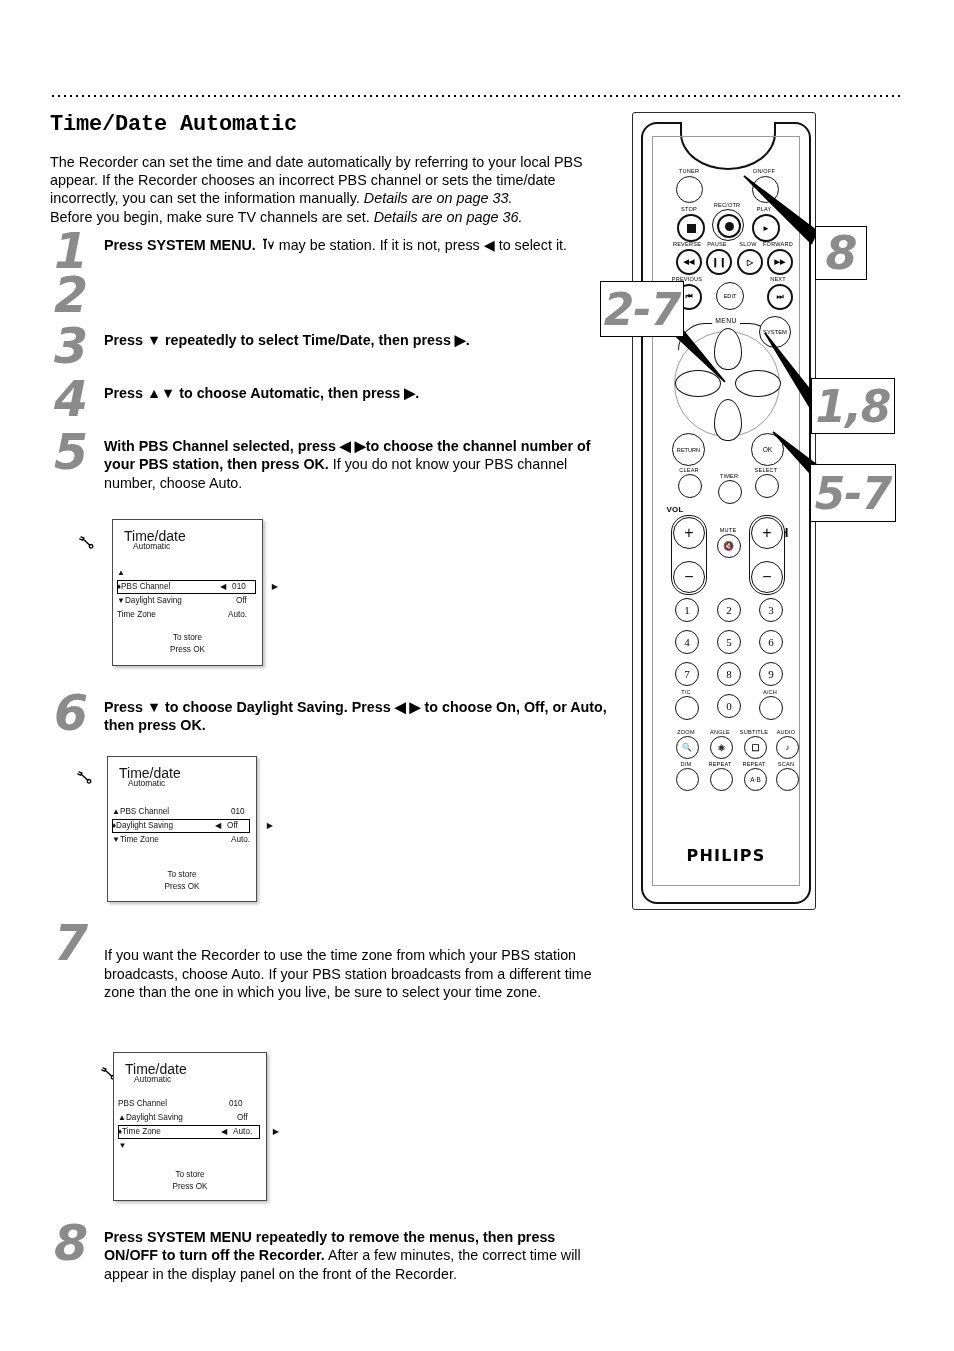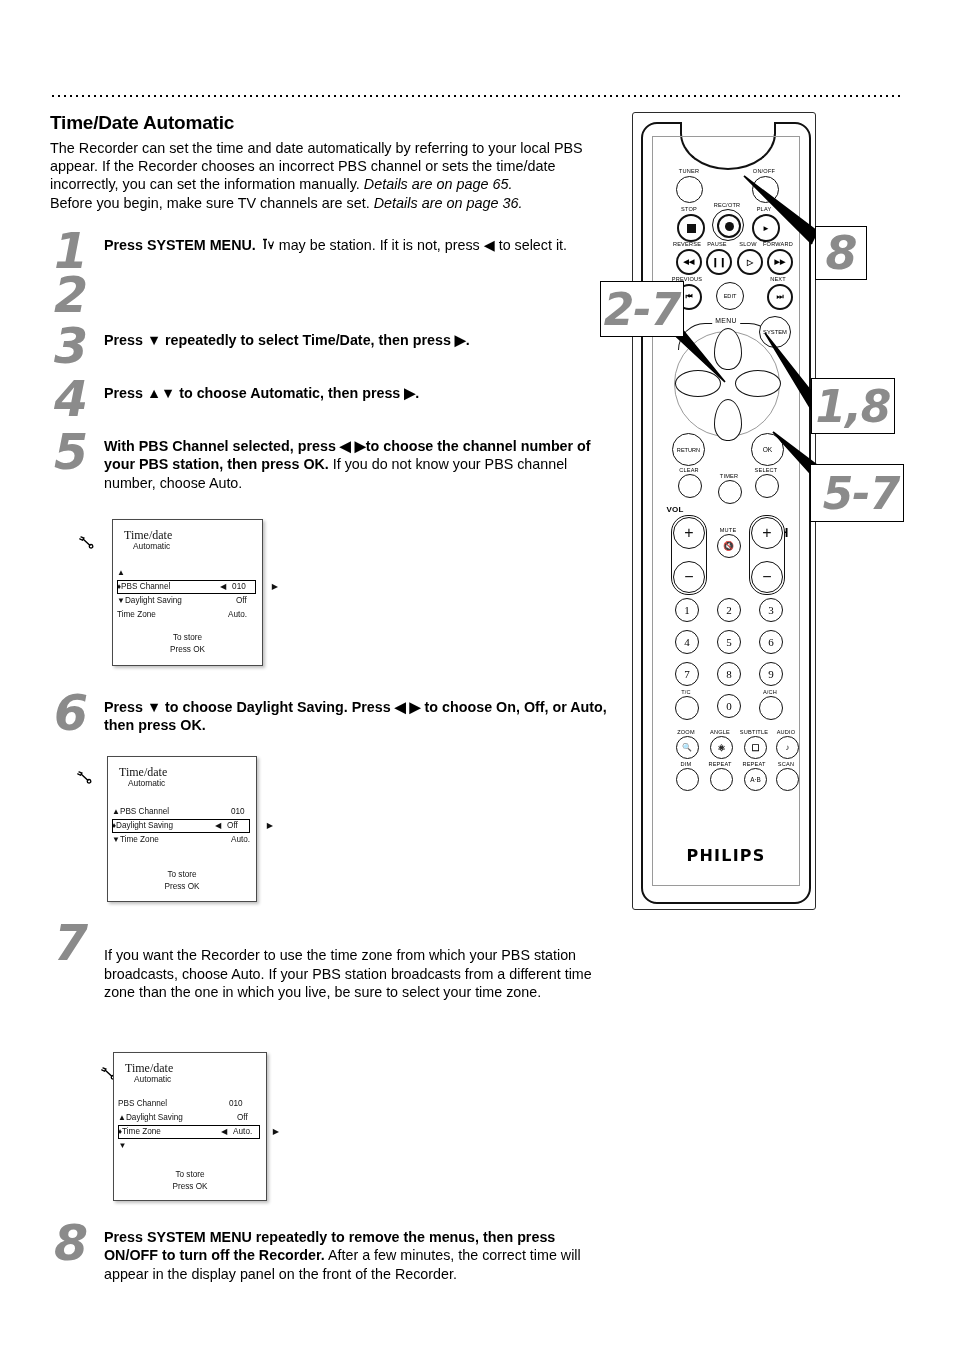--- a/index.html
+++ b/index.html
@@ -20,22 +20,22 @@
   .page-title .num{margin-right:10px;}
   .dotrule{
     position:absolute;left:50px;top:94px;width:852px;height:4px;
     background-image:radial-gradient(circle, #000 1.1px, transparent 1.3px);
     background-size:6px 4px;background-repeat:repeat-x;
   }
 
   
   .left{position:absolute;left:50px;top:112px;width:560px;}
   .sec-title{
-    font-family:Liberation Sans, sans-serif;
-    font-size:19px;font-weight:bold;margin:0 0 5px 0;letter-spacing:-0.2px;
+    font-family:Liberation Mono, monospace;
+    font-size:22px;font-weight:bold;margin:0 0 16px 0;letter-spacing:-0.2px;
   }
   .intro{font-size:14.4px;line-height:18.2px;margin:0;}
   .intro i{font-style:italic;}
 
   
   .steps{position:absolute;left:50px;top:236px;width:560px;}
   .step{position:relative;display:block;}
   .step .num{
     position:absolute;left:4px;top:-9px;
     font-family:"DejaVu Sans", sans-serif;
@@ -44,21 +44,21 @@
   }
   .step .body{margin-left:54px;font-size:14.3px;line-height:18.4px;}
   .step .body b{font-weight:bold;}
 
   
   .osd{
     position:absolute;border:1px solid #4a4a4a;background:#fff;
     box-shadow:2px 2px 3px rgba(0,0,0,.25);
     font-size:8.2px;color:#111;
   }
-  .osd .hdr1{position:absolute;left:11px;top:8px;font-size:12px;font-family:Liberation Serif, serif;}
+  .osd .hdr1{position:absolute;left:11px;top:8px;font-size:14px;}
   .osd .hdr2{position:absolute;left:20px;top:21px;font-size:8.4px;}
   .osd .rows{position:absolute;left:4px;right:6px;top:46px;}
   .osd .row{
     position:relative;height:14px;line-height:14px;
     display:flex;align-items:center;
   }
   .osd .row .mk{width:16px;text-align:center;font-size:8px;}
   .osd .row .lbl{flex:0 0 auto;width:95px;font-size:8.2px;}
   .osd .row .valwrap{
     flex:1 1 auto;display:flex;align-items:center;
@@ -160,21 +160,21 @@
 </head>
 <body>
 
 <div class="page">
 
   <div class="dotrule"></div>
 
   <div class="left">
     <div class="sec-title">Time/Date Automatic</div>
     <p class="intro">
-      <span>The Recorder can set the time and date automatically by referring to your local PBS appear. If the Recorder chooses an incorrect PBS channel or sets the time/date incorrectly, you can set the information manually. </span><i>Details are on page 65.</i><br>
+      <span>The Recorder can set the time and date automatically by referring to your local PBS appear. If the Recorder chooses an incorrect PBS channel or sets the time/date incorrectly, you can set the information manually. </span><i>Details are on page 33.</i><br>
       <span>Before you begin, make sure TV channels are set.  </span><i>Details are on page 36.</i>
     </p>
   </div>
 
   <div class="steps">
 
     <div class="step" style="min-height:44px;">
       <div class="num">1</div>
       <div class="body">
         <b>Press SYSTEM MENU.</b>
@@ -570,17 +570,17 @@
 
   <div class="callout" style="left:815px;top:226px;width:50px;height:52px;font-size:46px;">
     <span>8</span>
   </div>
   <div class="callout" style="left:600px;top:281px;width:82px;height:54px;font-size:44px;">
     <span>2-7</span>
   </div>
   <div class="callout" style="left:811px;top:378px;width:82px;height:54px;font-size:44px;">
     <span>1,8</span>
   </div>
-  <div class="callout" style="left:810px;top:464px;width:84px;height:56px;font-size:44px;padding-left:8px;">
+  <div class="callout" style="left:810px;top:464px;width:84px;height:56px;font-size:44px;">
     <span>5-7</span>
   </div>
 
 </div>
 
 </body></html>

